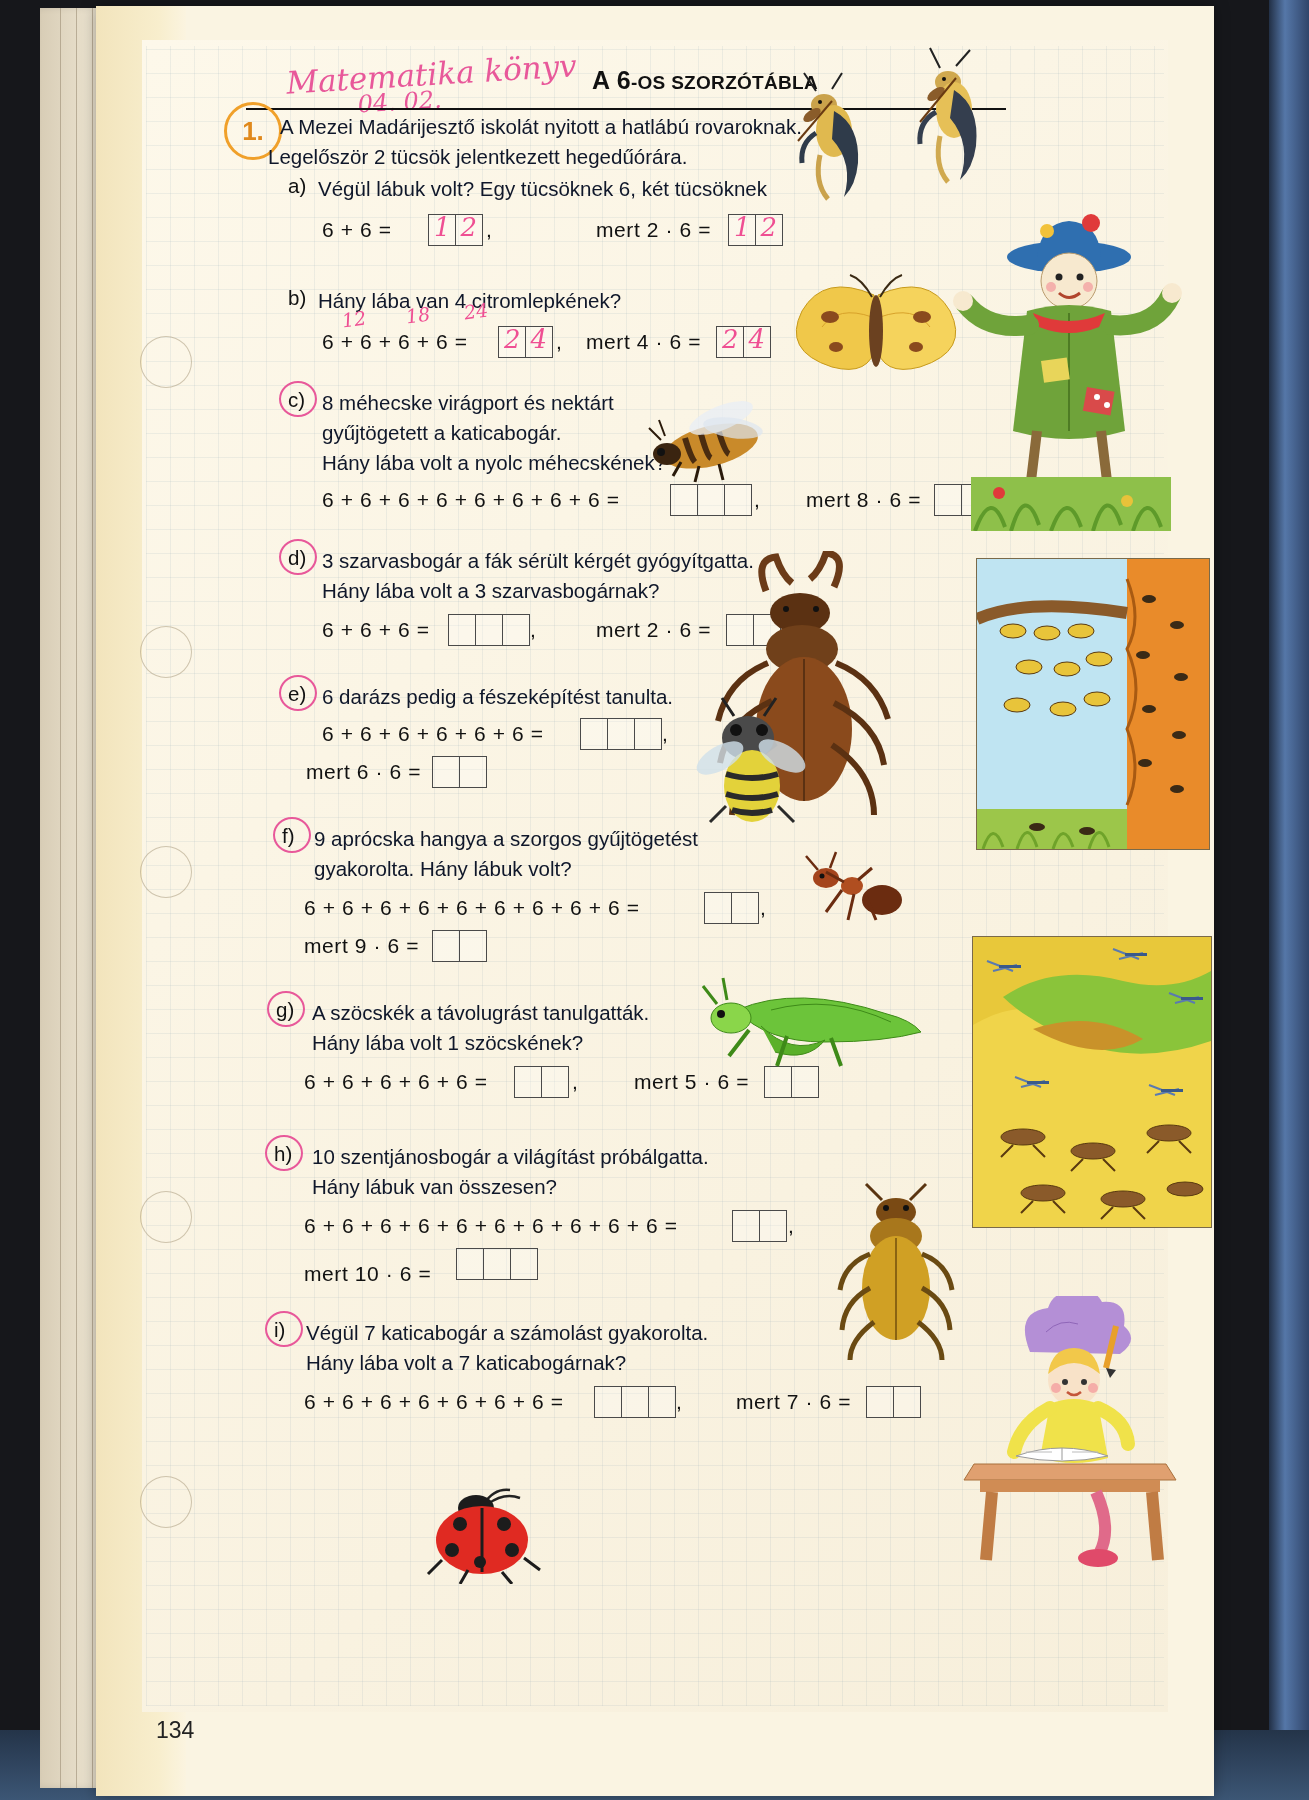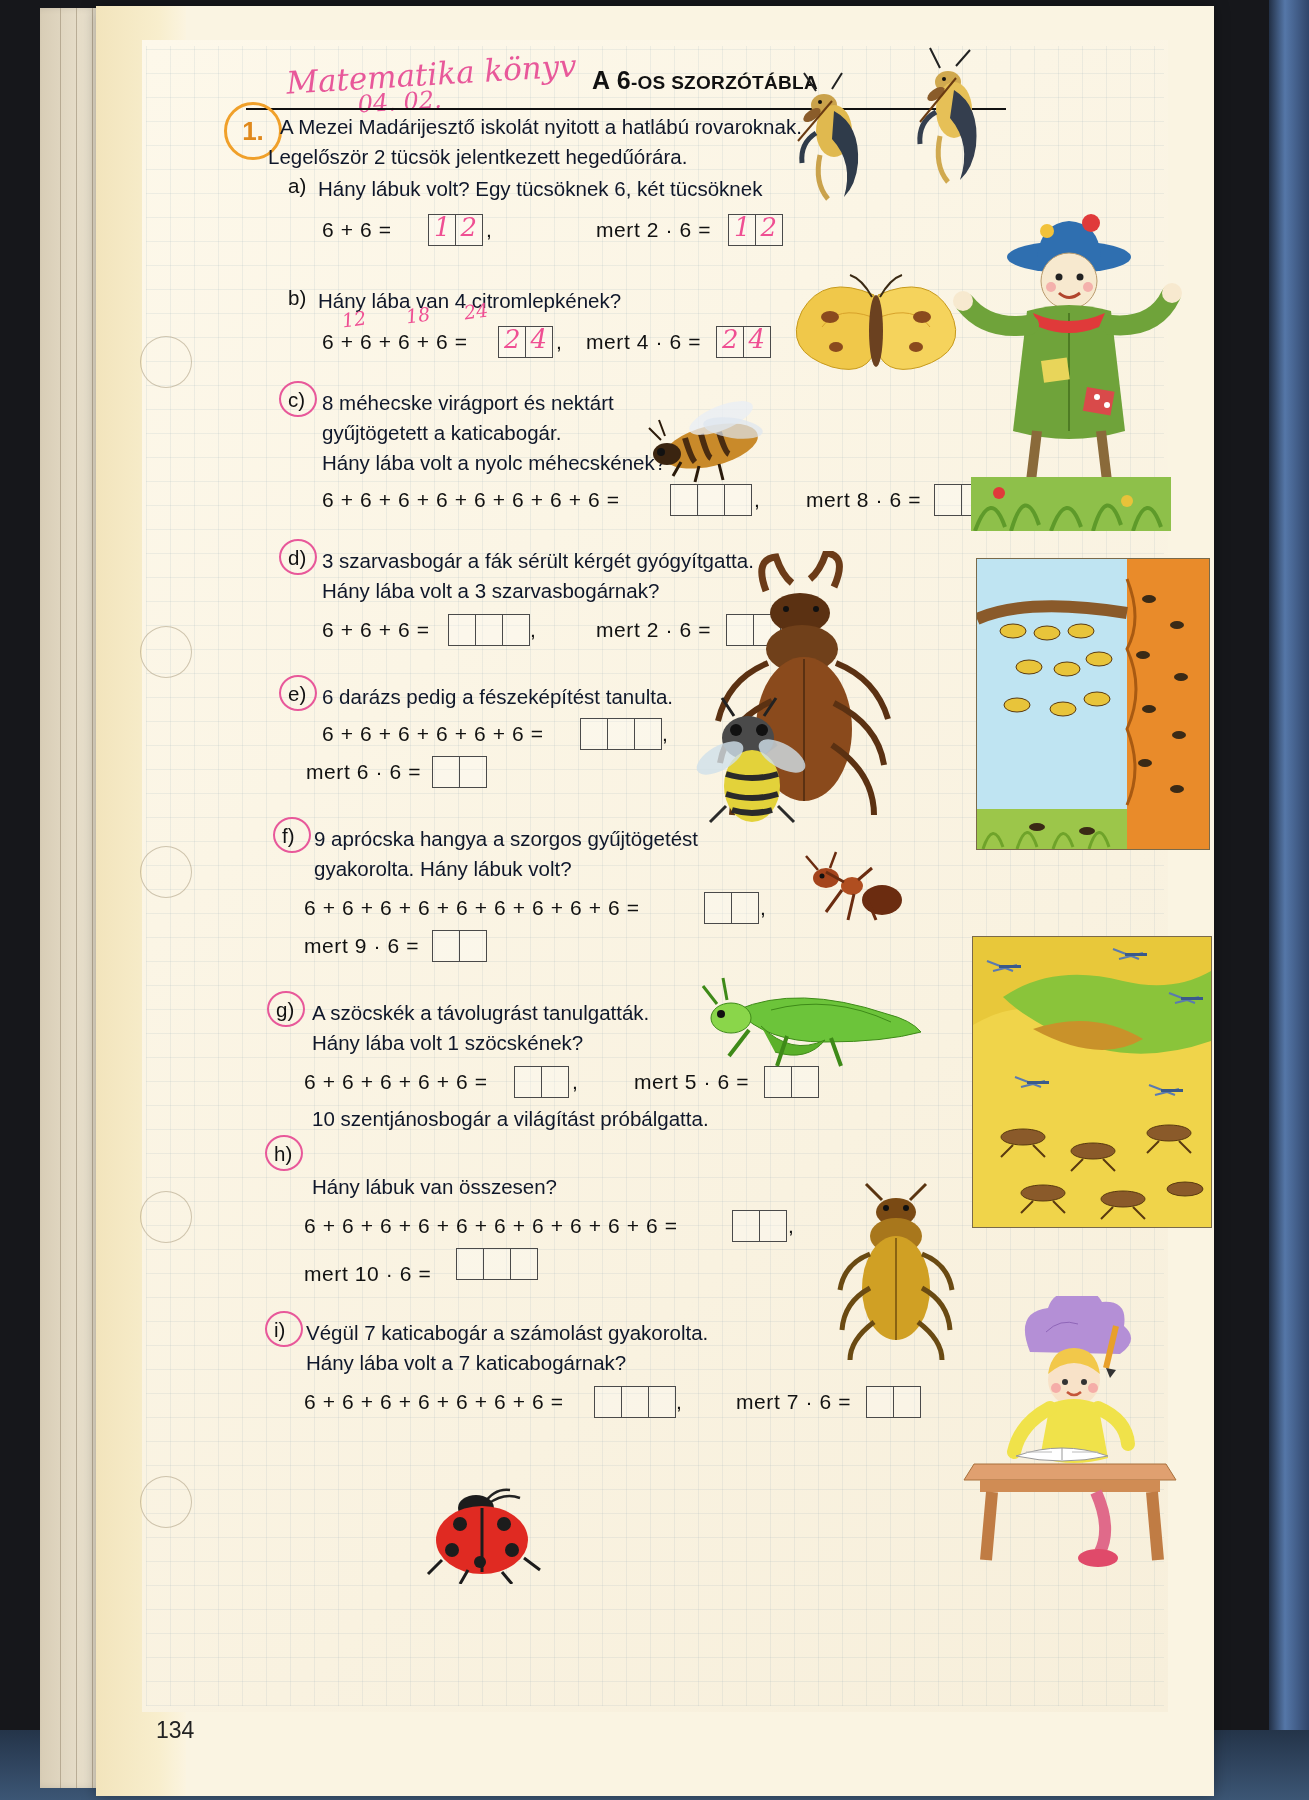--- a/index.html
+++ b/index.html
@@ -108,21 +108,21 @@
       </div>
       <div class="hdr-rule"></div>
     </div>
 
     <div class="q-circle">1.</div>
 
     <div class="blk" style="left:34px;top:66px;width:700px">A Mezei Madárijesztő iskolát nyitott a hatlábú rovaroknak.</div>
     <div class="blk" style="left:22px;top:96px;width:700px">Legelőször 2 tücsök jelentkezett hegedűórára.</div>
 
     <div class="letter" style="left:42px;top:128px">a)</div>
-    <div class="blk" style="left:72px;top:128px;width:640px">Hány lábuk volt? Egy tücsöknek 6, két tücsöknek</div>
+    <div class="blk" style="left:72px;top:128px;width:640px">Végül lábuk volt? Egy tücsöknek 6, két tücsöknek</div>
     <div class="eq" style="left:76px;top:172px">6 + 6 =</div>
     <div class="boxes" style="left:182px;top:168px">
         <i></i>
         <i></i>
       </div>
     <div class="ans" style="left:188px;top:166px">12</div>
     <div class="eq" style="left:240px;top:172px">,</div>
     <div class="eq" style="left:350px;top:172px">mert   2 · 6 =</div>
     <div class="boxes" style="left:482px;top:168px">
         <i></i>
@@ -221,21 +221,21 @@
         <i></i>
       </div>
     <div class="eq" style="left:326px;top:1024px">,</div>
     <div class="eq" style="left:388px;top:1024px">mert   5 · 6 =</div>
     <div class="boxes" style="left:518px;top:1020px">
         <i></i>
         <i></i>
       </div>
 
     <div class="letter" style="left:28px;top:1096px"><span class="ring"></span><span>h)</span></div>
-    <div class="blk" style="left:66px;top:1058px;width:560px">10 szentjánosbogár a világítást próbálgatta.</div>
+    <div class="blk" style="left:66px;top:1096px;width:560px">10 szentjánosbogár a világítást próbálgatta.</div>
     <div class="blk" style="left:66px;top:1126px;width:560px">Hány lábuk van összesen?</div>
     <div class="eq" style="left:58px;top:1168px">6 + 6 + 6 + 6 + 6 + 6 + 6 + 6 + 6 + 6 =</div>
     <div class="boxes" style="left:486px;top:1164px">
         <i></i>
         <i></i>
       </div>
     <div class="eq" style="left:542px;top:1168px">,</div>
     <div class="eq" style="left:58px;top:1216px">mert 10 · 6 =</div>
     <div class="boxes" style="left:210px;top:1202px">
         <i></i>

